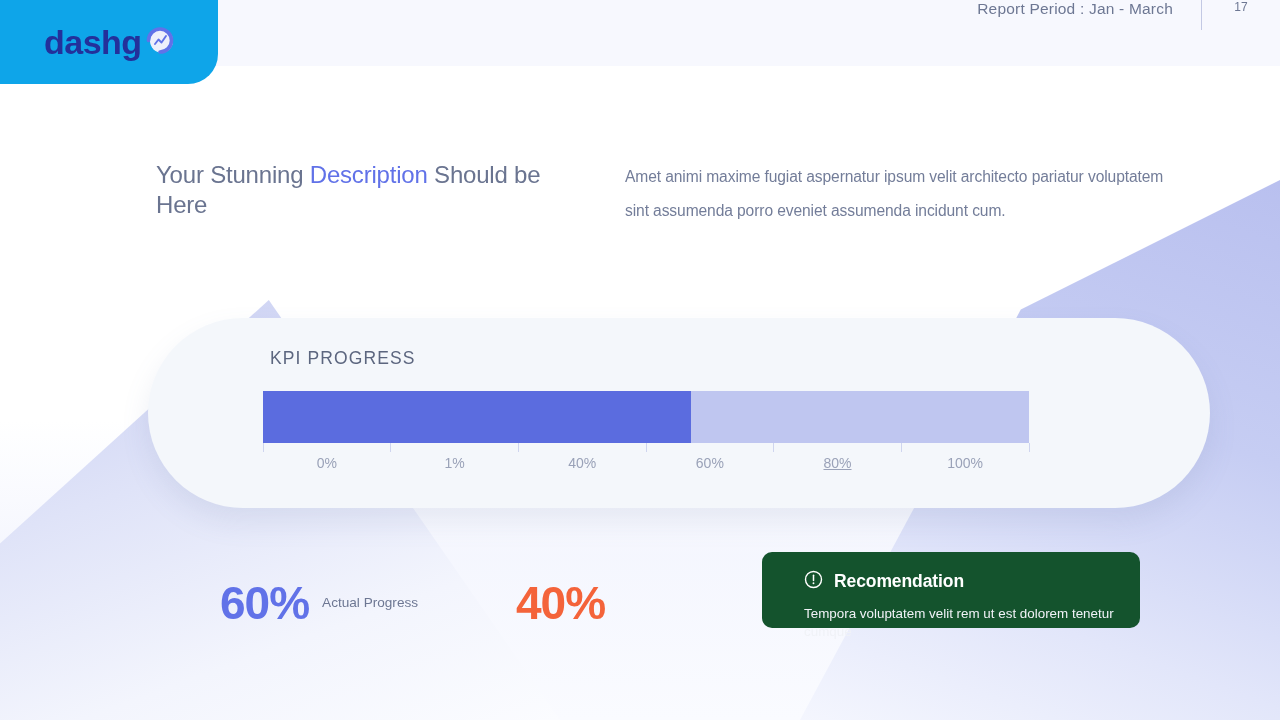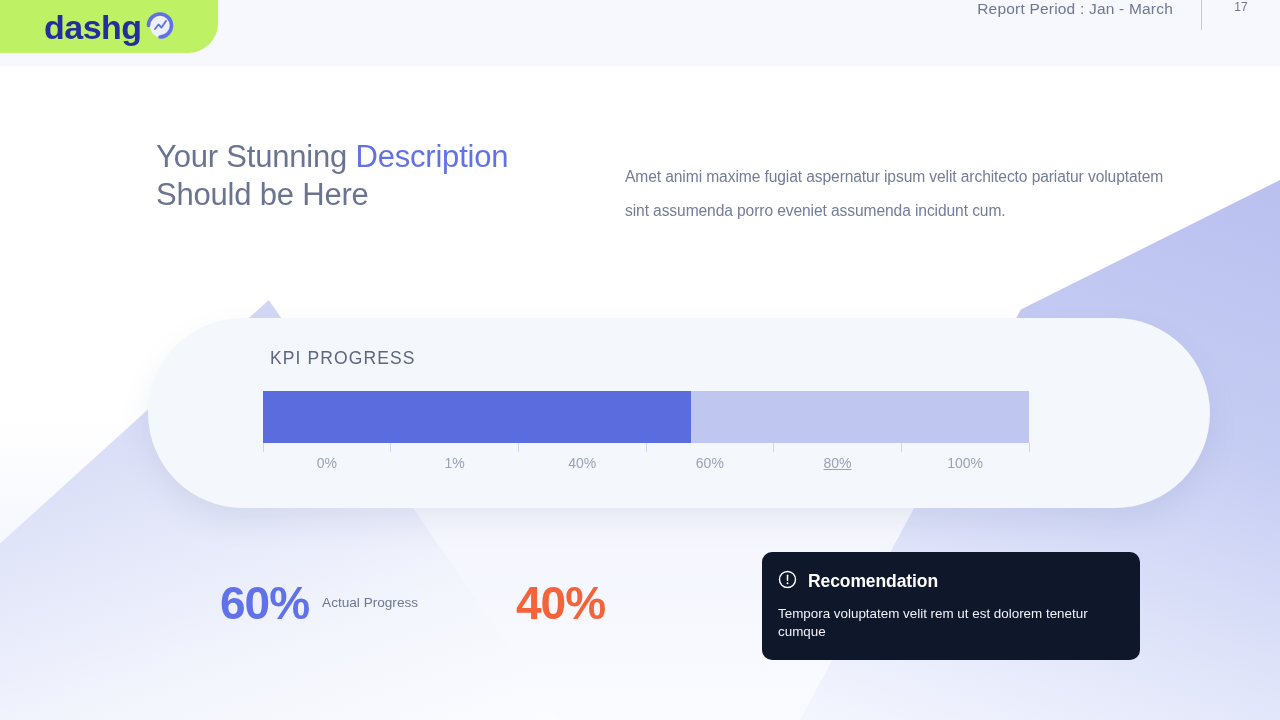--- a/index.html
+++ b/index.html
@@ -26,22 +26,22 @@
     background:linear-gradient(200deg, #b9c0ef 0%, #c6cdf3 40%, #e2e6fa 74%, #f4f6fe 100%);
     clip-path: polygon(100% 0, 100% 100%, 0 100%, 46% 24%);
   }
 
   
   .header {
     position:absolute; left:0; top:0; width:1280px; height:66px;
     background:#f7f8fe; z-index:3;
   }
   .logo-badge {
-    position:absolute; left:0; top:0; width:218px; height:53px;
-    background:#bef264; border-bottom-right-radius:30px;
+    position:absolute; left:0; top:0; width:218px; height:84px;
+    background:#0ea5e9; border-bottom-right-radius:30px;
     display:flex; align-items:center; padding-left:44px;
   }
   .logo-text {
     font-size:34px; font-weight:700; color:#23309b; letter-spacing:-0.5px;
     line-height:1;
   }
   .logo-mark { margin-left:1px; display:block; }
   .header-right {
     position:absolute; right:0; top:0; height:66px;
     display:flex; gap:0;
@@ -51,22 +51,22 @@
   }
   .header-divider { width:1px; height:30px; background:#c3c9e4; }
   .page-number {
     font-size:12px; color:#6d7793; width:78px; text-align:center;
   }
 
   
   .content { position:absolute; inset:0; z-index:2; }
 
   .headline {
-    position:absolute; left:156px; top:138px; width:400px;
-    font-size:31px; line-height:1.24; font-weight:400;
+    position:absolute; left:156px; top:160px; width:400px;
+    font-size:24px; line-height:1.24; font-weight:400;
     color:#6a7490; letter-spacing:-0.2px;
   }
   .headline .accent { color:#6172e8; }
 
   .lead {
     position:absolute; left:625px; top:160px; width:552px;
     font-size:15.6px; line-height:2.18; color:#737d99; letter-spacing:-0.1px;
   }
 
   
@@ -100,22 +100,22 @@
   
   .stats { position:absolute; left:220px; top:580px; display:flex; gap:98px; z-index:3; }
   .stat { display:flex; align-items:center; gap:13px; }
   .stat-value { font-size:46px; font-weight:700; line-height:1; letter-spacing:-1px; }
   .stat-value.blue { color:#6172e8; }
   .stat-value.orange { color:#f4633a; }
   .stat-label { font-size:13.6px; line-height:1.32; color:#6d7793; max-width:130px; }
 
   
   .reco {
-    position:absolute; left:762px; top:552px; width:378px; height:108px;
-    background:#0f172a; border-radius:10px; padding:18px 24px 0 16px; z-index:3;
+    position:absolute; left:762px; top:552px; width:378px; height:76px;
+    background:#14532d; border-radius:10px; padding:18px 24px 0 42px; z-index:3;
   }
   .reco-head { display:flex; align-items:center; gap:11px; }
   .reco-title { font-size:17.5px; font-weight:700; color:#ffffff; letter-spacing:-0.1px; }
   .reco-body {
     margin-top:12px; font-size:13.4px; line-height:1.33; color:#f0f2f7; max-width:330px;
   }
 </style>
 </head>
 <body>
 

